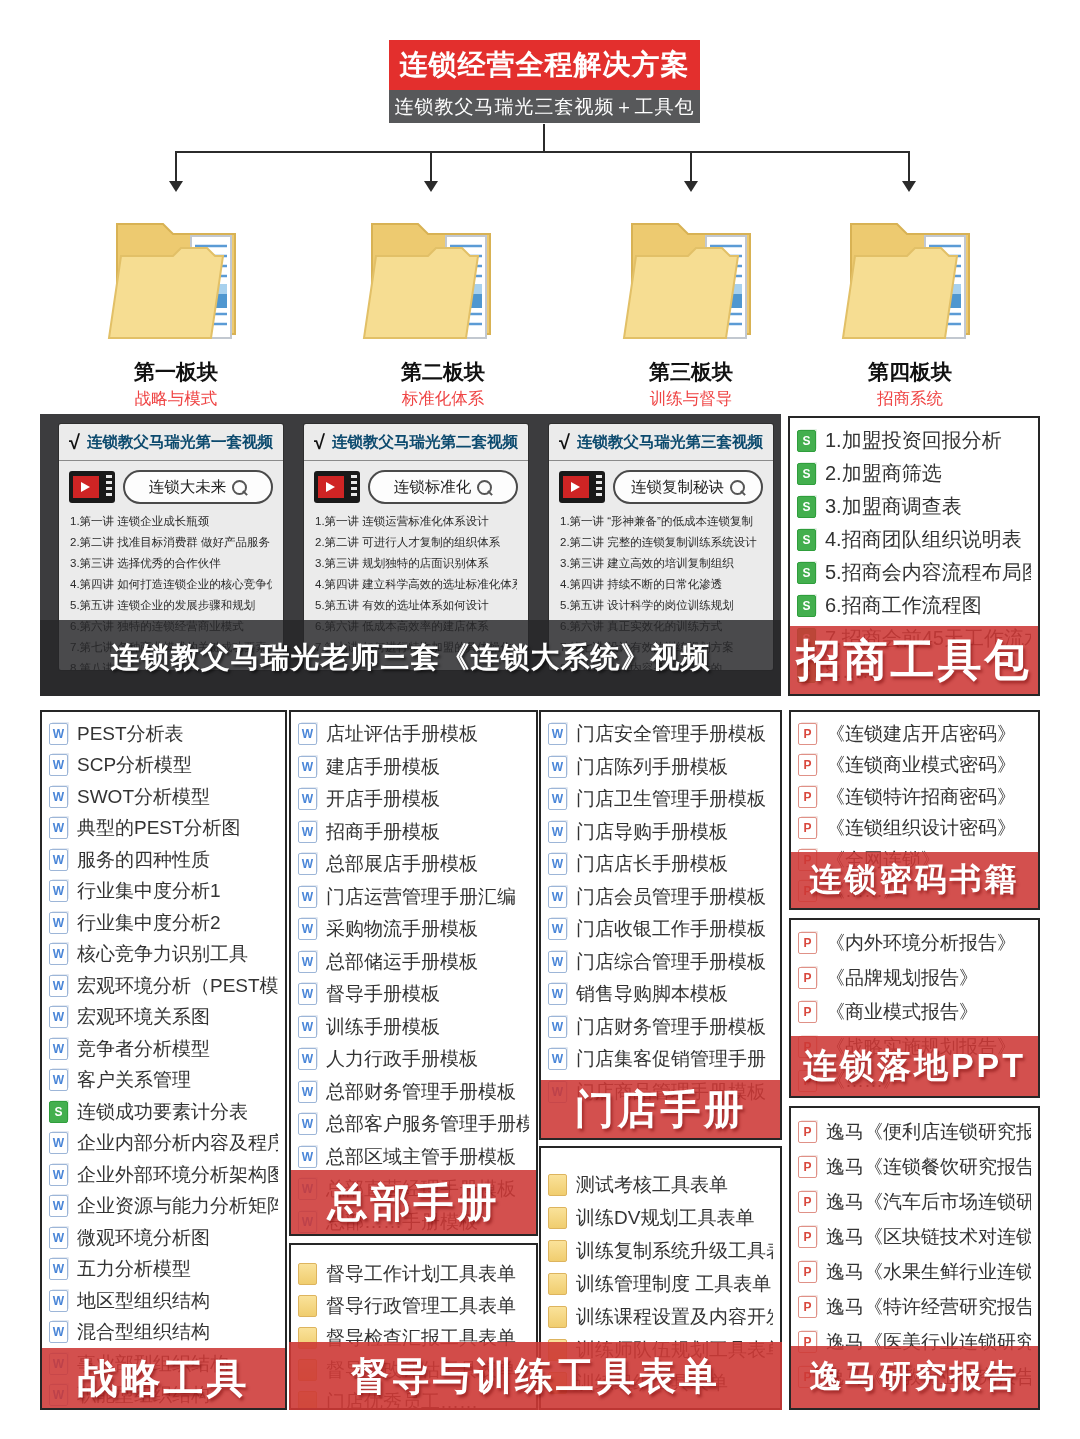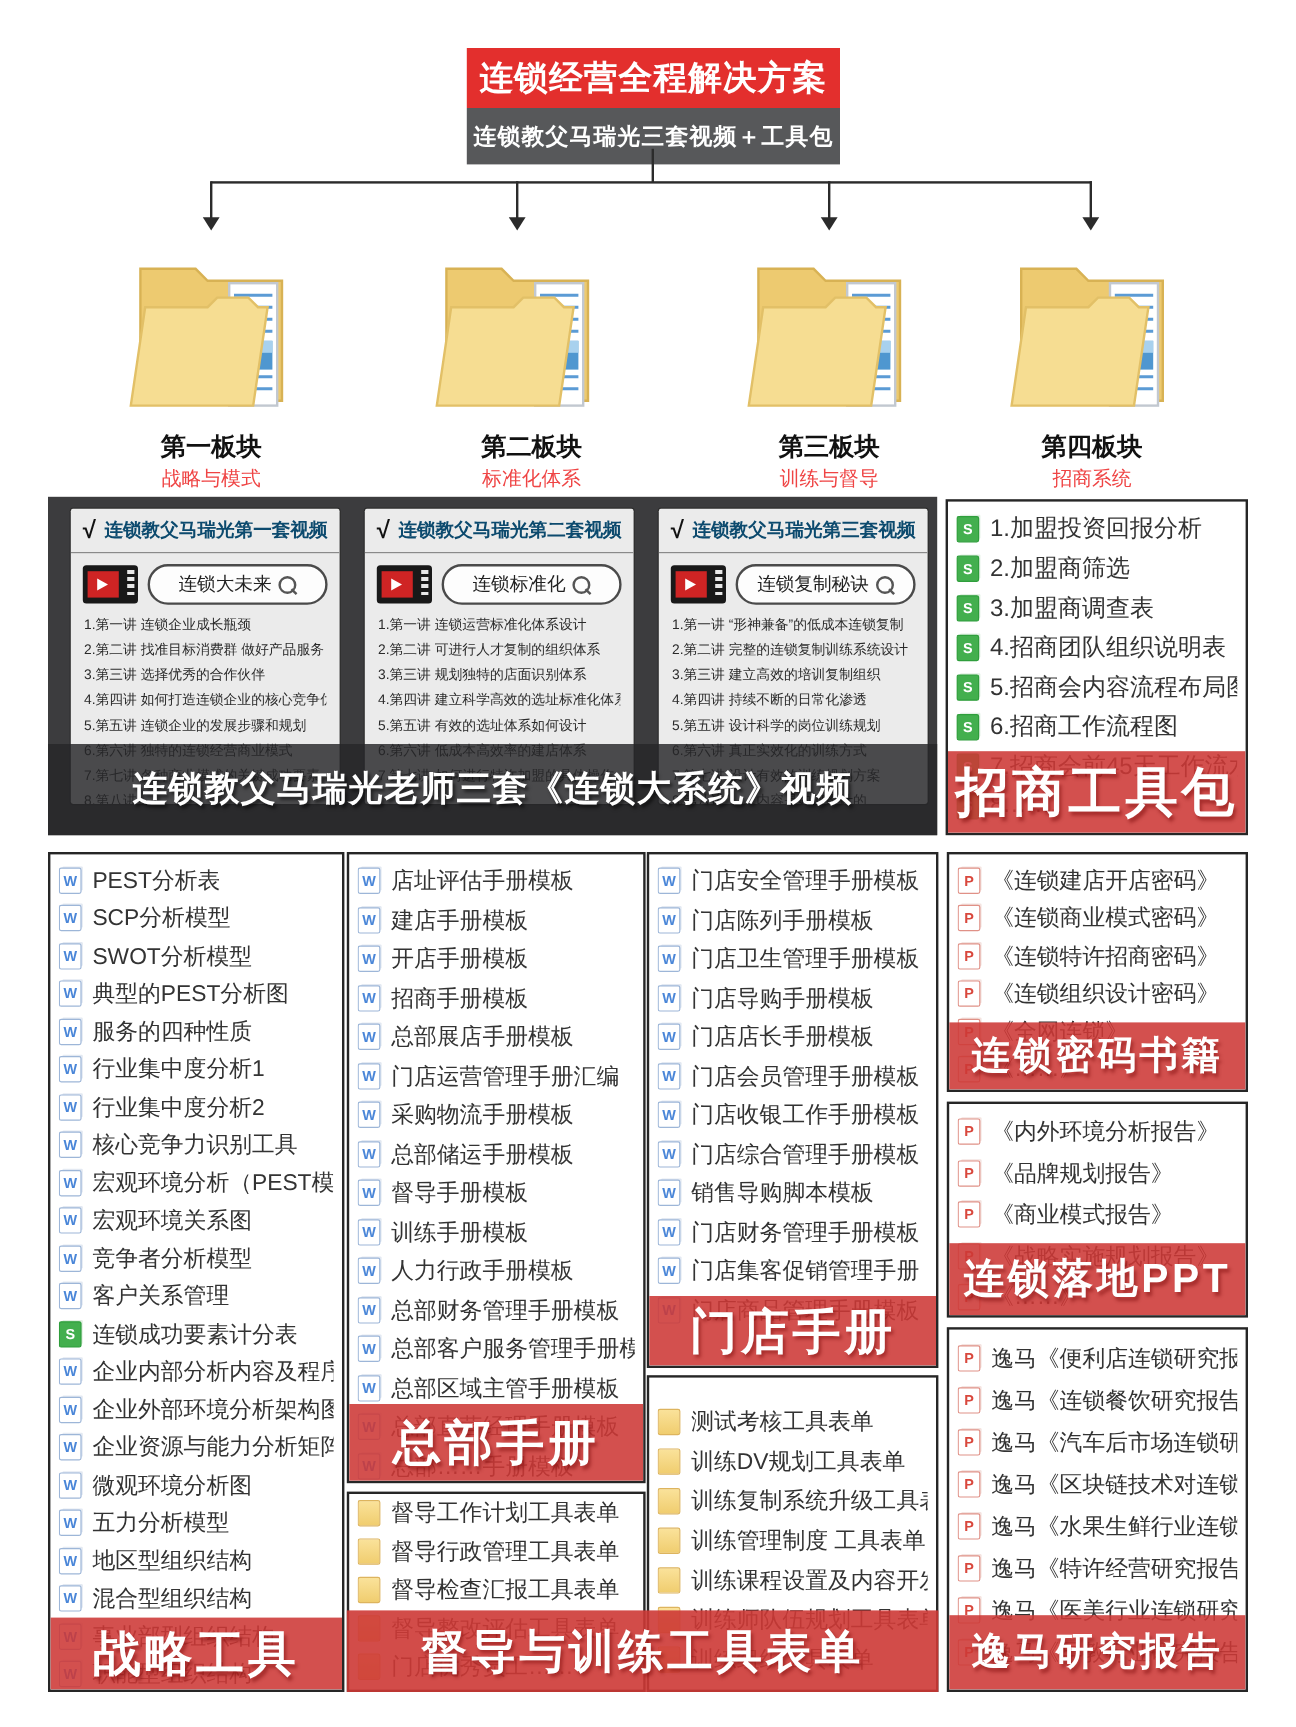--- a/index.html
+++ b/index.html
@@ -2,22 +2,22 @@
 <html><head>
 <meta charset="utf-8">
 <style>
   html,body{margin:0;padding:0;background:#fff;}
   .page{position:relative;width:1080px;height:1439px;background:#fff;overflow:hidden;
         font-family:"Liberation Sans","DejaVu Sans",sans-serif;color:#2b2b2b;}
 
   
   .title-banner{position:absolute;left:389px;top:40px;width:311px;height:50px;background:#e32f2d;
       display:flex;align-items:center;justify-content:center;color:#fff;font-size:28px;font-weight:bold;letter-spacing:1px;}
-  .subtitle-banner{position:absolute;left:389px;top:90px;width:311px;height:47px;background:#57585a;
-      display:flex;align-items:center;justify-content:center;color:#fff;font-size:19px;letter-spacing:1px;font-weight:bold;}
+  .subtitle-banner{position:absolute;left:389px;top:90px;width:311px;height:33px;background:#57585a;
+      display:flex;align-items:center;justify-content:center;color:#fff;font-size:19px;letter-spacing:1px;}
 
   
   .cline{position:absolute;background:#2b2b2b;}
   .arrow{position:absolute;width:0;height:0;border-left:7px solid transparent;border-right:7px solid transparent;border-top:11px solid #2b2b2b;}
 
   
   .folder-fig{position:absolute;width:150px;height:150px;}
   .folder-label{position:absolute;width:190px;text-align:center;}
   .folder-label .ft{font-size:21px;font-weight:bold;color:#111;}
   .folder-label .fs{font-size:16.5px;color:#ef4444;margin-top:2px;}
@@ -416,21 +416,21 @@
           <span class="fl">总部直营经理手册模板</span>
         </div>
         <div class="file-row">
           <span class="fi fi-word">W</span>
           <span class="fl">总部……手册模板</span>
         </div>
       </div>
     <div class="rbanner" style="height:64px;font-size:40px;">总部手册</div>
   </div>
 
-  <div class="listbox" style="left:289px;top:1243px;width:249px;height:167px;--rh:32px;padding-top:0;">
+  <div class="listbox" style="left:289px;top:1243px;width:249px;height:167px;--rh:32px;padding-top:13px;">
     <div>
         <div class="file-row">
           <span class="fi fi-folder"></span>
           <span class="fl">督导工作计划工具表单</span>
         </div>
         <div class="file-row">
           <span class="fi fi-folder"></span>
           <span class="fl">督导行政管理工具表单</span>
         </div>
         <div class="file-row">

